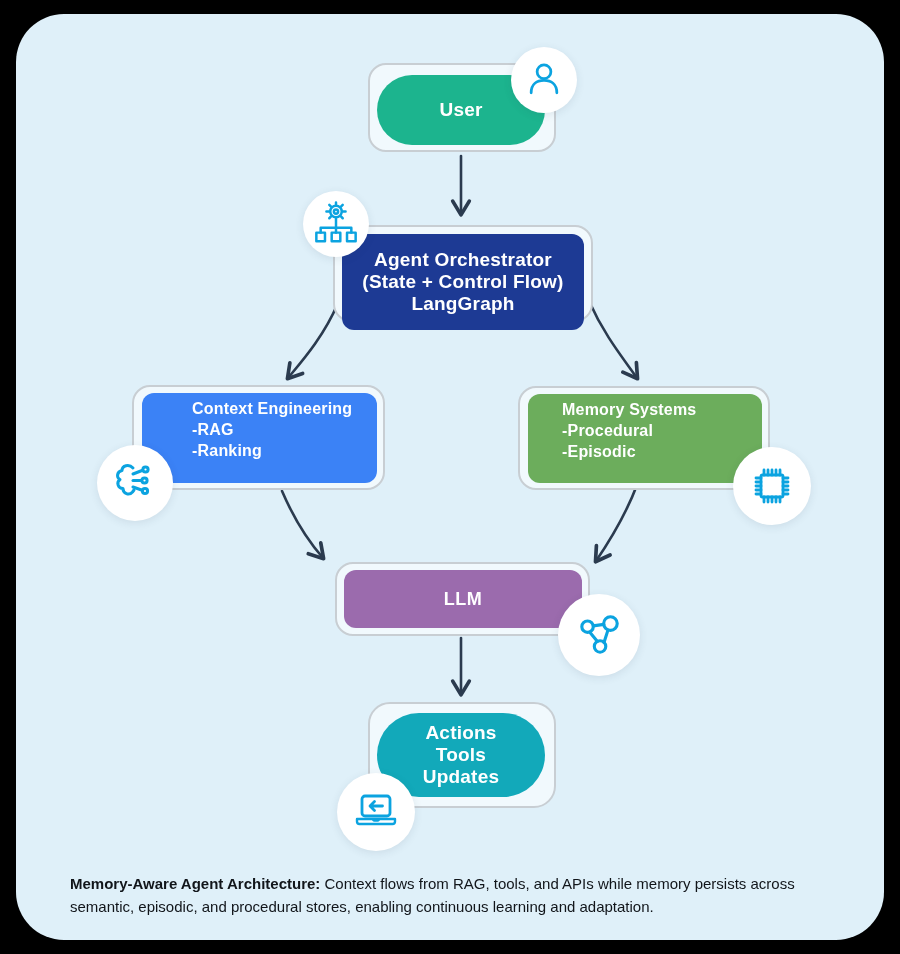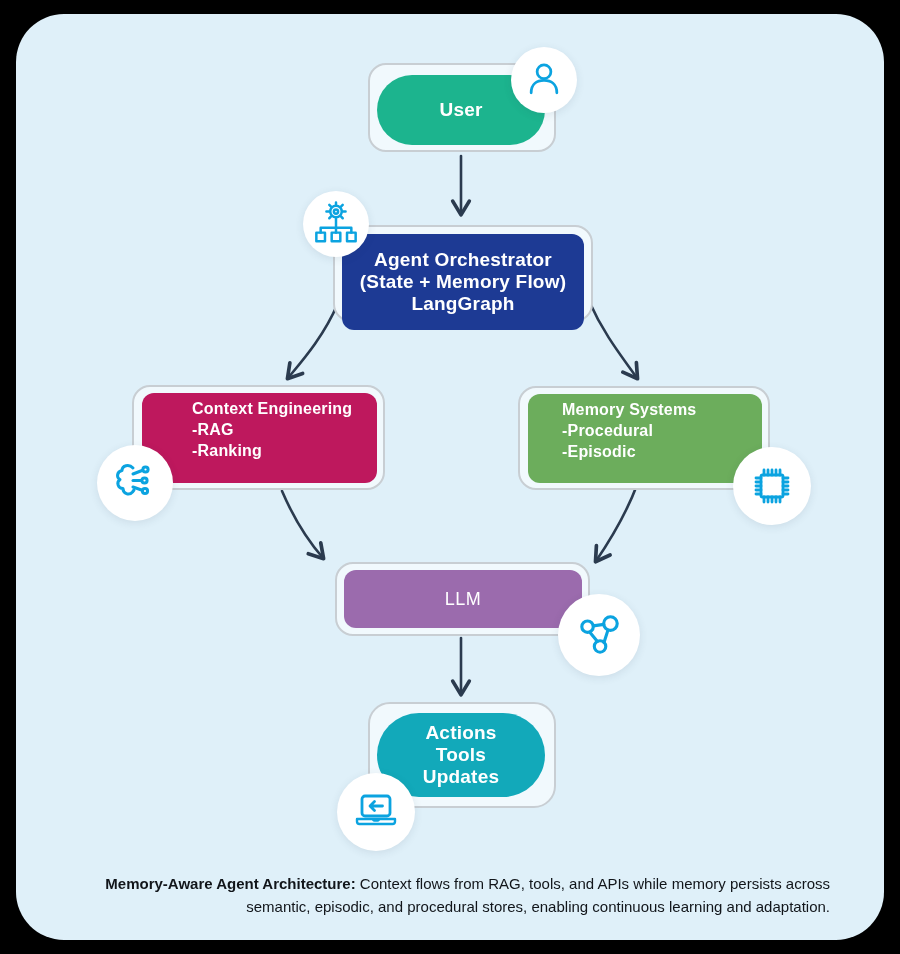--- a/index.html
+++ b/index.html
@@ -17,30 +17,30 @@
     background:#f1f9fd;box-sizing:border-box;
   }
   .node-inner{
     position:absolute;border-radius:12px;color:#fff;box-sizing:border-box;
   }
   .pill{border-radius:42px;}
   .center-text{display:flex;flex-direction:column;align-items:center;justify-content:center;text-align:center;}
   .node-label{font-weight:bold;font-size:19px;letter-spacing:.2px;line-height:22px;color:#fff;}
   .list-text{padding-top:5px;}
   .list-line{font-weight:bold;font-size:16px;letter-spacing:.2px;line-height:21px;color:#fff;}
-  .llm-label{font-weight:normal;font-size:18px;letter-spacing:.5px;color:#fff;}
+  .llm-label{font-weight:bold;font-size:18px;letter-spacing:.5px;color:#fff;}
   .icon-badge{
     position:absolute;background:#fff;border-radius:50%;
     display:flex;align-items:center;justify-content:center;
     box-shadow:0 2px 8px rgba(40,60,80,.10);
   }
   .icon-badge svg{stroke:currentColor;fill:none;stroke-linecap:round;stroke-linejoin:round;}
   .caption{
     position:absolute;left:70px;top:872px;width:760px;margin:0;
-    text-align:right;font-size:15px;line-height:1.55;color:#11151a;
+    text-align:left;font-size:15px;line-height:1.55;color:#11151a;
   }
   .caption strong{font-weight:bold;}
 </style>
 </head>
 <body>
 
 <div class="card" style="background: rgb(223, 240, 249);"></div>
 
 <svg class="edges" width="900" height="954" viewBox="0 0 900 954" style="--arrow: #2b3b4f;">
   <defs>
@@ -59,26 +59,26 @@
 </svg>
 
 <div class="node-outer" style="left:368px;top:63px;width:188px;height:89px;"></div>
 <div class="node-inner pill center-text" style="left: 377px; top: 75px; width: 168px; height: 70px; background: rgb(28, 180, 142);">
   <span class="node-label">User</span>
 </div>
 
 <div class="node-outer" style="left:333px;top:225px;width:260px;height:97px;"></div>
 <div class="node-inner center-text" style="left: 342px; top: 234px; width: 242px; height: 96px; background: rgb(29, 58, 148);">
   <span class="node-label">Agent Orchestrator</span>
-  <span class="node-label">(State + Memory Flow)</span>
+  <span class="node-label">(State + Control Flow)</span>
   <span class="node-label">LangGraph</span>
 </div>
 
 <div class="node-outer" style="left:132px;top:385px;width:253px;height:105px;"></div>
-<div class="node-inner list-text" style="left: 142px; top: 393px; width: 235px; height: 90px; padding-left: 50px; background: #be185d;">
+<div class="node-inner list-text" style="left: 142px; top: 393px; width: 235px; height: 90px; padding-left: 50px; background: #3b82f6;">
   <div class="list-line">Context Engineering</div>
   <div class="list-line">-RAG</div>
   <div class="list-line">-Ranking</div>
 </div>
 
 <div class="node-outer" style="left:518px;top:386px;width:252px;height:104px;"></div>
 <div class="node-inner list-text" style="left: 528px; top: 394px; width: 234px; height: 89px; padding-left: 34px; background: rgb(108, 173, 92);">
   <div class="list-line">Memory Systems</div>
   <div class="list-line">-Procedural</div>
   <div class="list-line">-Episodic</div>

